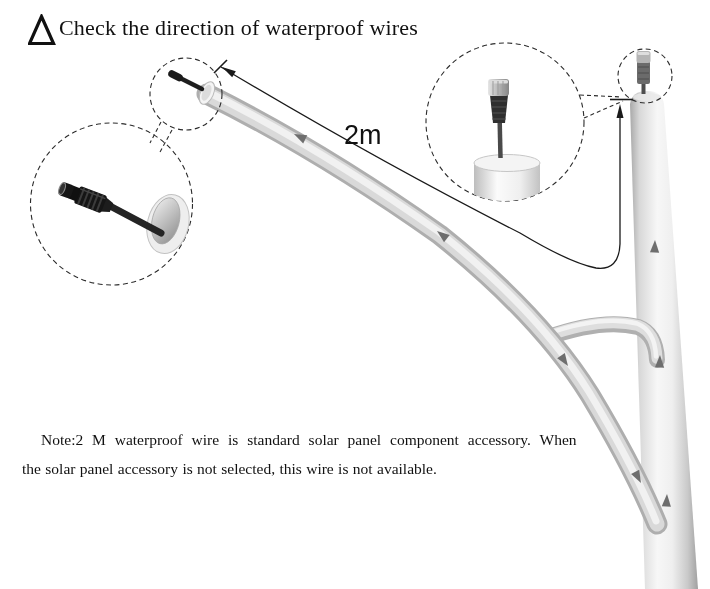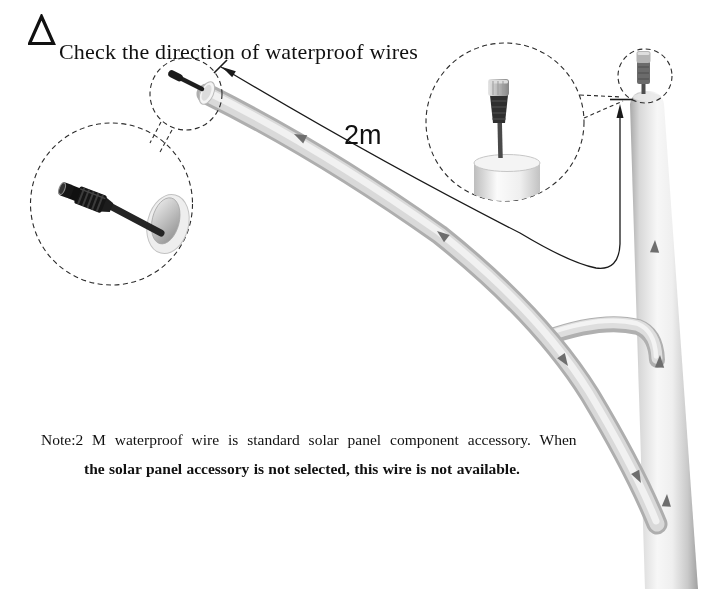--- a/index.html
+++ b/index.html
@@ -6,27 +6,27 @@
   #stage{
     position:relative;width:710px;height:589px;background:#ffffff;overflow:hidden;
     font-family:"Liberation Serif", serif;color:#111;
   }
   #diagram-svg{position:absolute;left:0;top:0;}
   .title{
     position:absolute;left:28px;top:13px;display:flex;align-items:flex-start;white-space:nowrap;
   }
   .title .tri{margin-top:1px;}
   .title .txt{
-    font-size:22px;line-height:30px;margin-left:1px;letter-spacing:0.2px;margin-top:24px;
+    font-size:22px;line-height:30px;margin-left:1px;letter-spacing:0.2px;
   }
   .note{
     position:absolute;left:22px;top:425px;width:560px;font-size:15.5px;line-height:29px;
   }
   .note .l1{white-space:nowrap;word-spacing:5px;margin-left:19px;}
-  .note .l2{white-space:nowrap;word-spacing:0.5px;text-align:center;font-weight:bold;}
+  .note .l2{white-space:nowrap;word-spacing:0.5px;text-align:left;}
   .dim-label{font-family:"Liberation Sans", sans-serif;font-size:27px;fill:#111;}
 </style>
 </head>
 <body>
 
 <div id="stage">
 
   <svg id="diagram-svg" width="710" height="589" viewBox="0 0 710 589">
     <defs>
       <linearGradient id="poleGrad" x1="0" y1="0" x2="1" y2="0">

